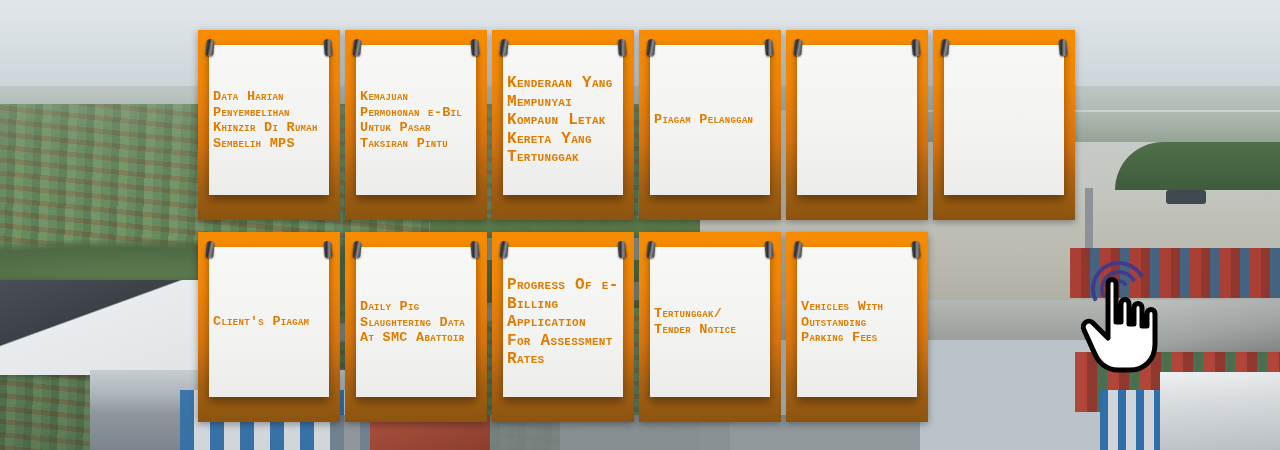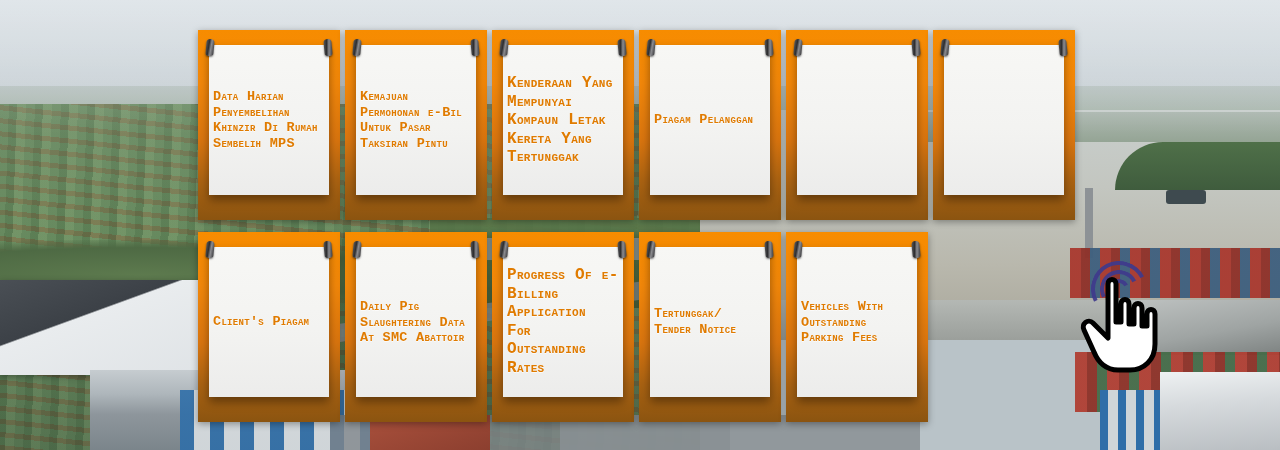--- a/index.html
+++ b/index.html
@@ -214,21 +214,21 @@
         <div class="paper">
           <span class="clip left"></span>
           <span class="clip right"></span>
           <div class="ttl">Daily Pig Slaughtering Data At SMC Abattoir</div>
         </div>
       </div>
       <div class="card">
         <div class="paper">
           <span class="clip left"></span>
           <span class="clip right"></span>
-          <div class="ttl sm">Progress Of e-Billing Application For Outstanding Rates</div>
+          <div class="ttl sm">Progress Of e-Billing Application For Assessment Rates</div>
         </div>
       </div>
       <div class="card">
         <div class="paper">
           <span class="clip left"></span>
           <span class="clip right"></span>
           <div class="ttl">Tertunggak/ Tender Notice</div>
         </div>
       </div>
       <div class="card">

